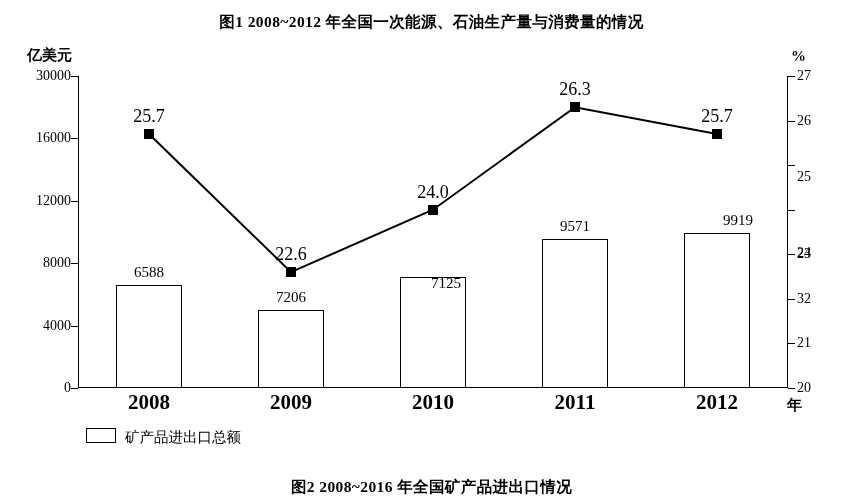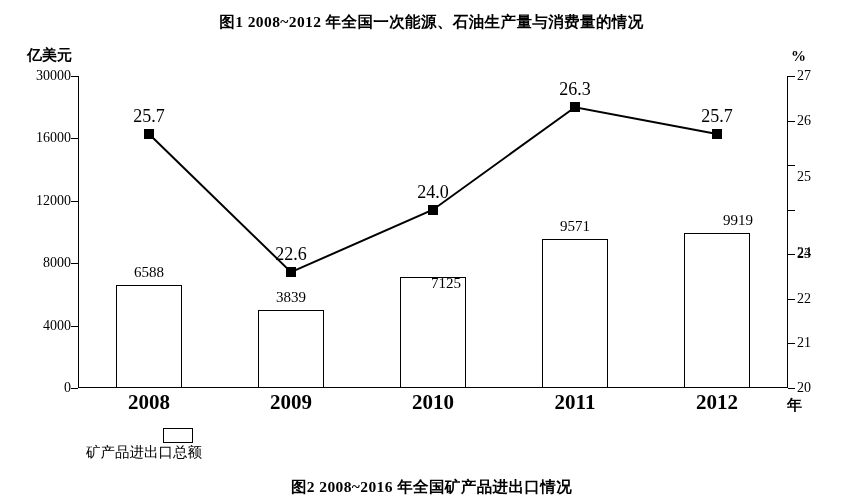--- a/index.html
+++ b/index.html
@@ -167,23 +167,22 @@
   #legend {
     position: absolute;
     left: 78px;
     top: 428px;
     width: 710px;
     height: 28px;
   }
   .legend-item {
     position: absolute;
     display: flex;
-    align-items: flex-end;
+    align-items: flex-start;
     font-size: 14.5px;
-    flex-direction: column;
   }
   .legend-box {
     width: 30px;
     height: 15px;
     border: 1.4px solid #000;
     background: #fff;
     margin-right: 9px;
     box-sizing: border-box;
   }
   .legend-line {
@@ -238,38 +237,38 @@
         <div class="y-label" style="top: 62.4px;">16000</div>
         <div class="tick-left" style="top: 62.4px;"></div>
         <div class="y-label" style="top: 0px;">30000</div>
         <div class="tick-left" style="top: 0px;"></div>
       </div>
     <div id="y2ticks">
         <div class="y2-label" style="top: 312px;">20</div>
         <div class="tick-right" style="top: 312px;"></div>
         <div class="y2-label" style="top: 267.429px;">21</div>
         <div class="tick-right" style="top: 267.429px;"></div>
-        <div class="y2-label" style="top: 222.857px;">22</div>
+        <div class="y2-label" style="top: 222.857px;">32</div>
         <div class="tick-right" style="top: 222.857px;"></div>
         <div class="y2-label" style="top: 178.286px;">23</div>
         <div class="tick-right" style="top: 178.286px;"></div>
         <div class="y2-label" style="top: 133.714px; margin-top: 43px;">24</div>
         <div class="tick-right" style="top: 133.714px;"></div>
         <div class="y2-label" style="top: 101px;">25</div>
         <div class="tick-right" style="top: 89.1429px;"></div>
         <div class="y2-label" style="top: 44.5714px;">26</div>
         <div class="tick-right" style="top: 44.5714px;"></div>
         <div class="y2-label" style="top: 0px;">27</div>
         <div class="tick-right" style="top: 0px;"></div>
       </div>
     <div id="bars">
         <div class="bar" style="left: 38px; width: 66px; height: 102.773px;"></div>
         <div class="bar-label" style="left: 71px; top: 188.227px;">6588</div>
         <div class="bar" style="left: 180px; width: 66px; height: 77.7972px;"></div>
-        <div class="bar-label" style="left: 213px; top: 213.203px;">3839</div>
+        <div class="bar-label" style="left: 213px; top: 213.203px;">7206</div>
         <div class="bar" style="left: 322px; width: 66px; height: 111.15px;"></div>
         <div class="bar-label" style="left: 368px; top: 179.85px; margin-top: 19px;">7125</div>
         <div class="bar" style="left: 464px; width: 66px; height: 149.308px;"></div>
         <div class="bar-label" style="left: 497px; top: 141.692px;">9571</div>
         <div class="bar" style="left: 606px; width: 66px; height: 154.736px;"></div>
         <div class="bar-label" style="left: 639px; top: 136.264px; margin-left: 21px;">9919</div>
       </div>
     <svg id="linesvg" viewBox="0 0 710 312">
         <polyline points="71,57.94285714285718 213,196.11428571428564 355,133.71428571428572 497,31.199999999999932 639,57.94285714285718" fill="none" stroke="#000" stroke-width="2"></polyline>
       </svg>

